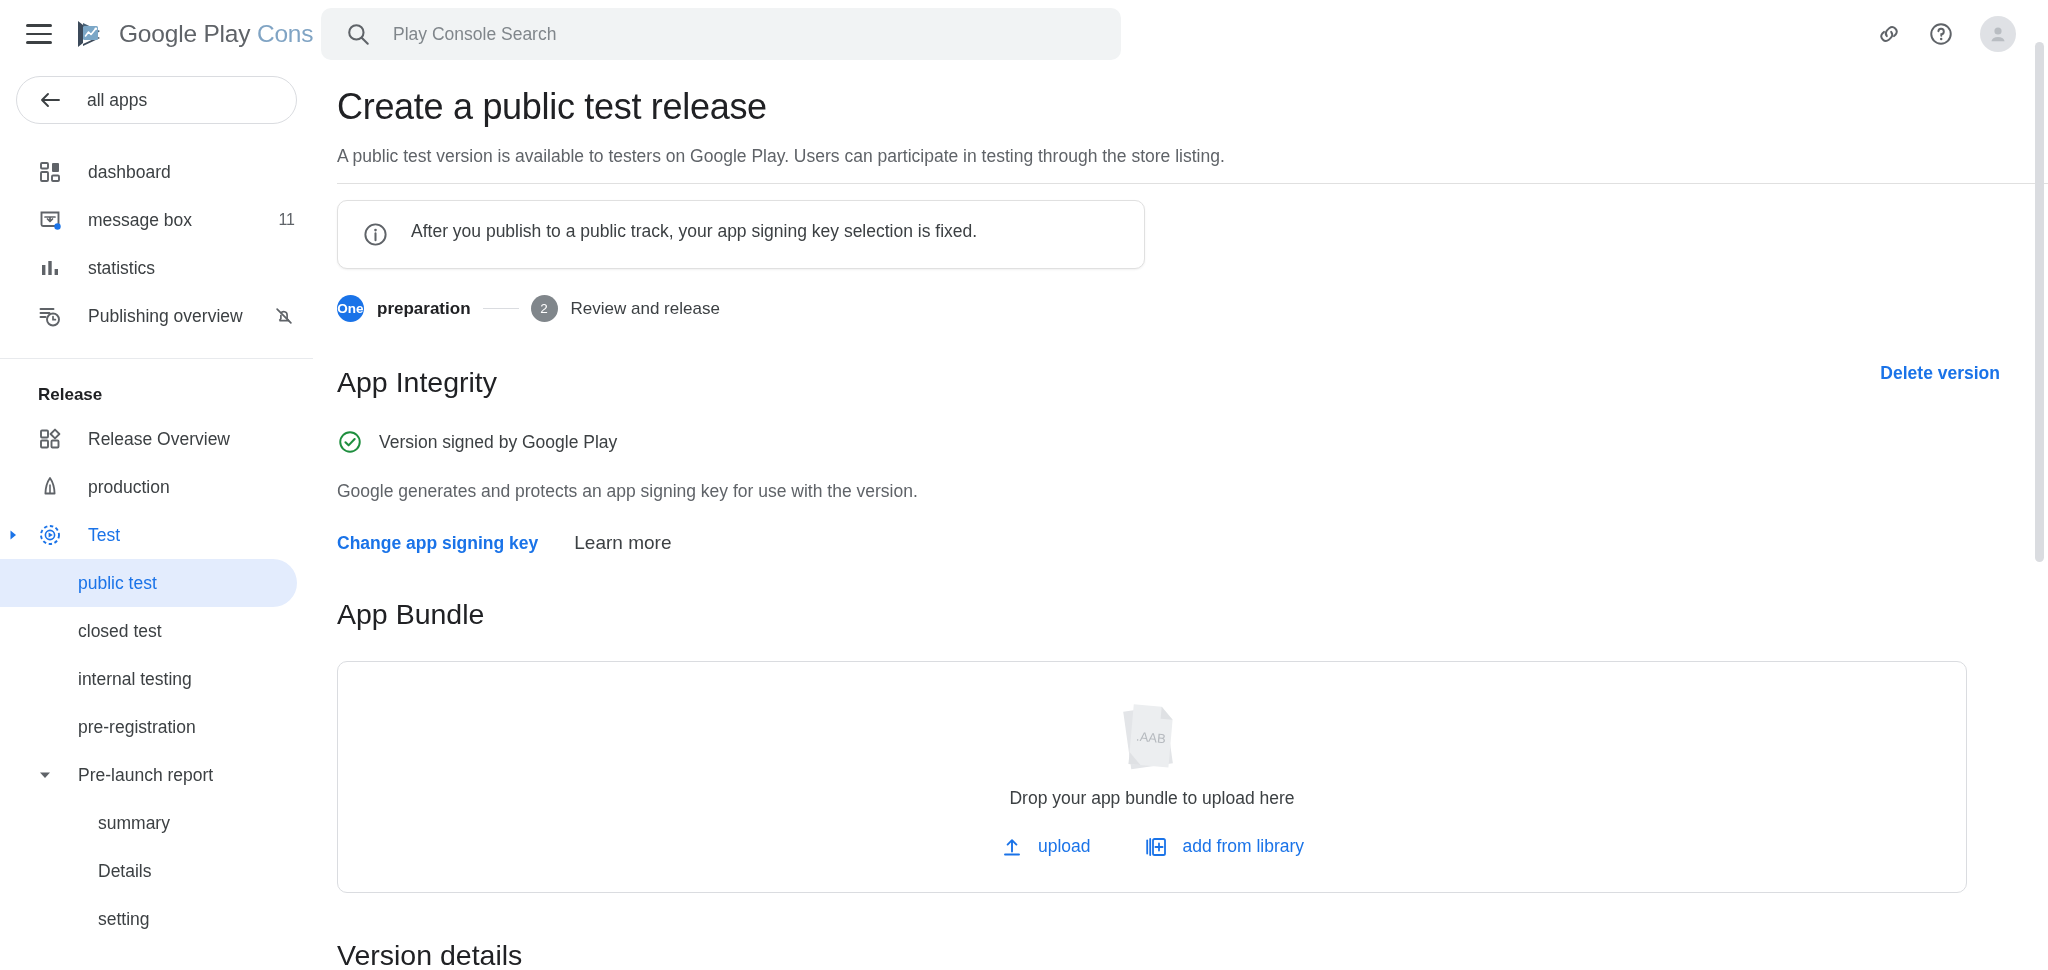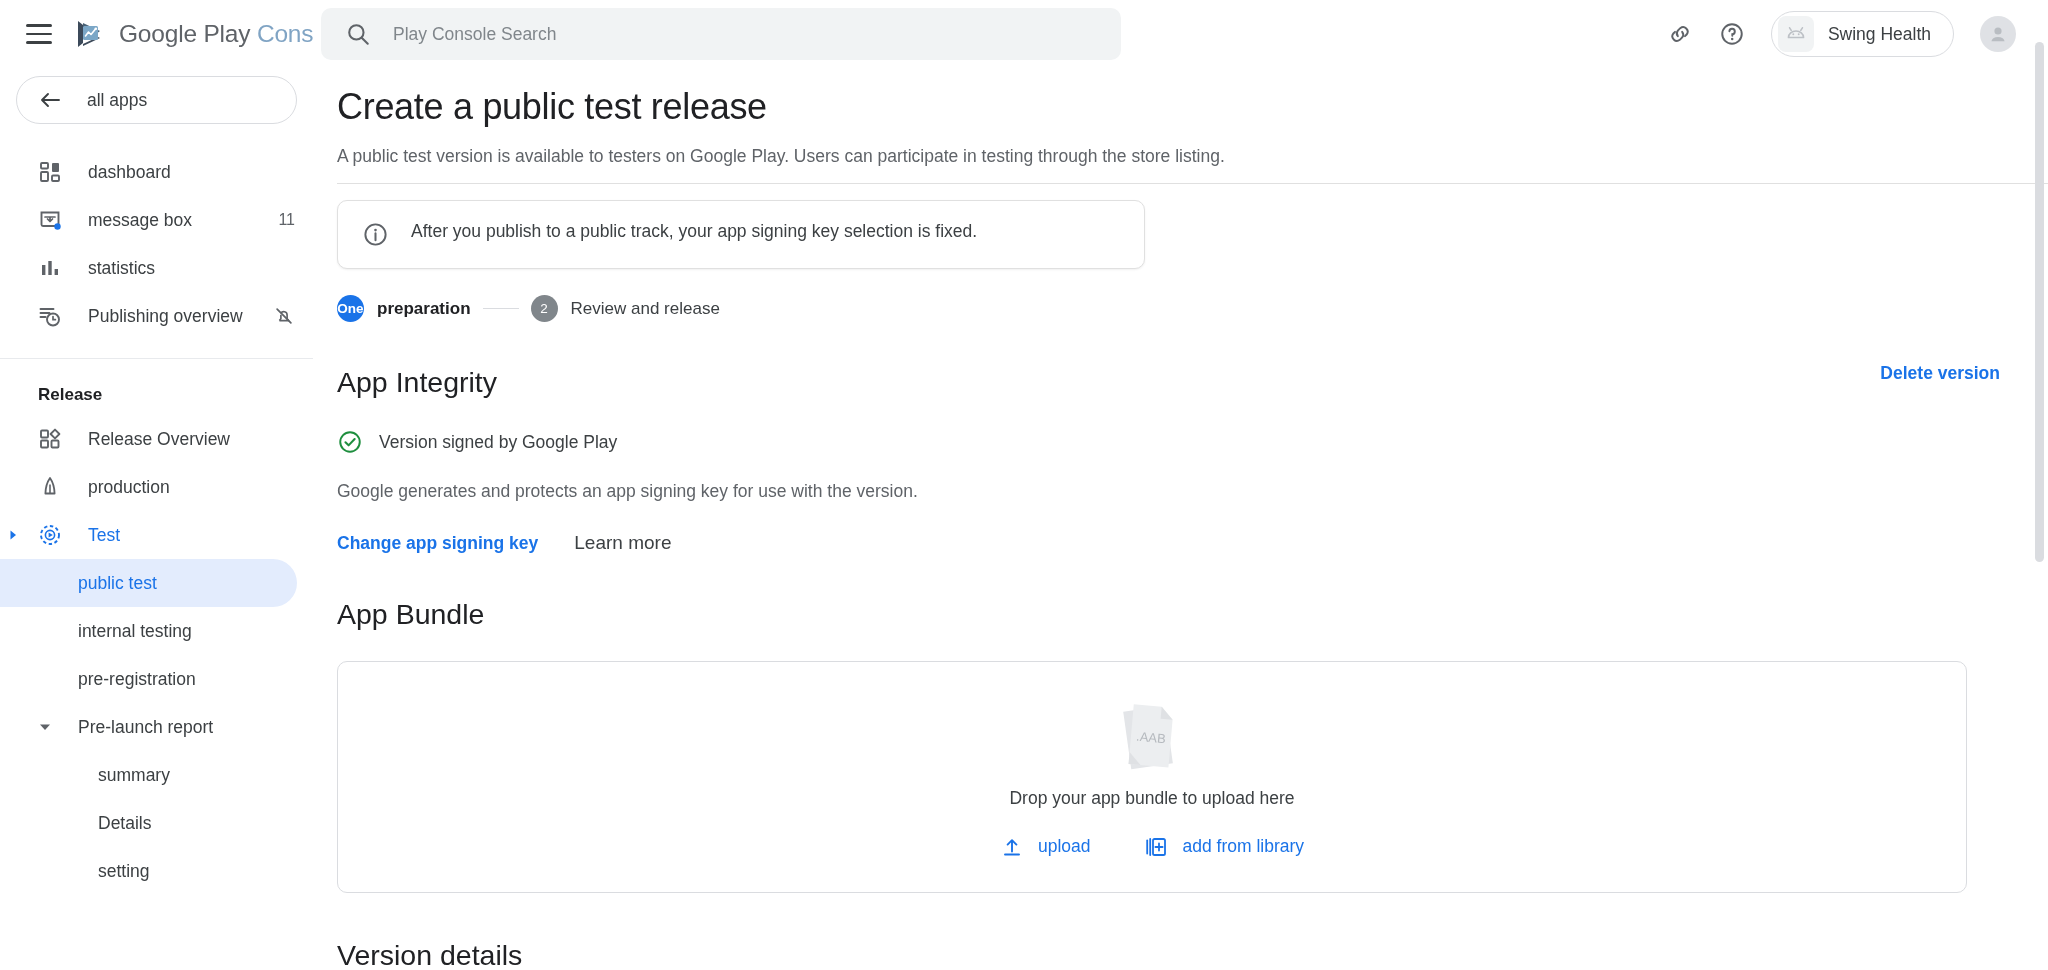--- a/index.html
+++ b/index.html
@@ -246,20 +246,23 @@
           <circle cx="12" cy="12" r="4.6" fill="none" stroke="#1a73e8" stroke-width="1.6"></circle>
           <path d="M10.6 9.6 L14.8 12 L10.6 14.4 Z" fill="#1a73e8"></path>
         </svg>
         <span class="lbl">Test</span>
       </div>
 
       <div class="navrow sub active-pill">
         <span class="lbl">public test</span>
       </div>
 
+      <div class="navrow sub">
+        <span class="lbl">closed test</span>
+      </div>
 
       <div class="navrow sub">
         <span class="lbl">internal testing</span>
       </div>
 
       <div class="navrow sub">
         <span class="lbl">pre-registration</span>
       </div>
 
       <div class="navrow sub">
@@ -298,31 +301,20 @@
       <div class="topright">
         <svg class="icon-btn" viewBox="0 0 24 24">
           <path d="M10 14 a4.2 4.2 0 0 1 0 -5.2 l2.2 -2.2 a4.2 4.2 0 0 1 5.9 5.9 L16.6 14" fill="none" stroke="#5f6368" stroke-width="1.8" stroke-linecap="round"></path>
           <path d="M14 10 a4.2 4.2 0 0 1 0 5.2 l-2.2 2.2 a4.2 4.2 0 0 1 -5.9 -5.9 L7.4 10" fill="none" stroke="#5f6368" stroke-width="1.8" stroke-linecap="round"></path>
         </svg>
         <svg class="icon-btn" viewBox="0 0 24 24">
           <circle cx="12" cy="12" r="9" fill="none" stroke="#5f6368" stroke-width="1.8"></circle>
           <path d="M9.6 9.4 a2.5 2.5 0 1 1 2.7 2.8 v1.5" fill="none" stroke="#5f6368" stroke-width="1.8" stroke-linecap="round"></path>
           <circle cx="12.2" cy="16.6" r="1.15" fill="#5f6368"></circle>
         </svg>
-        <div class="appchip">
-          <span class="sq">
-            <svg style="width:24px;height:24px" viewBox="0 0 24 24">
-              <path d="M4.5 15.5 a7.5 6.5 0 0 1 15 0 z" fill="none" stroke="#bdc1c6" stroke-width="1.7" stroke-linejoin="round"></path>
-              <path d="M7.2 8.4 L5.6 5.8 M16.8 8.4 L18.4 5.8" fill="none" stroke="#bdc1c6" stroke-width="1.6" stroke-linecap="round"></path>
-              <circle cx="9.3" cy="12.2" r="0.95" fill="#bdc1c6"></circle>
-              <circle cx="14.7" cy="12.2" r="0.95" fill="#bdc1c6"></circle>
-            </svg>
-          </span>
-          <span class="nm">Swing Health</span>
-        </div>
         <div class="avatar">
           <svg style="width:24px;height:24px" viewBox="0 0 24 24">
             <circle cx="12" cy="9" r="3.6" fill="#b9bdc2"></circle>
             <path d="M5.4 19.2 a6.8 5.4 0 0 1 13.2 0 z" fill="#b9bdc2"></path>
           </svg>
         </div>
       </div>
     </div>
 
     <div class="content">

